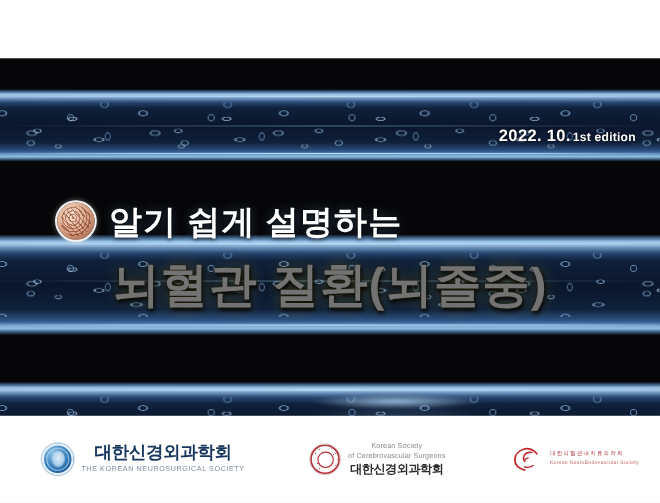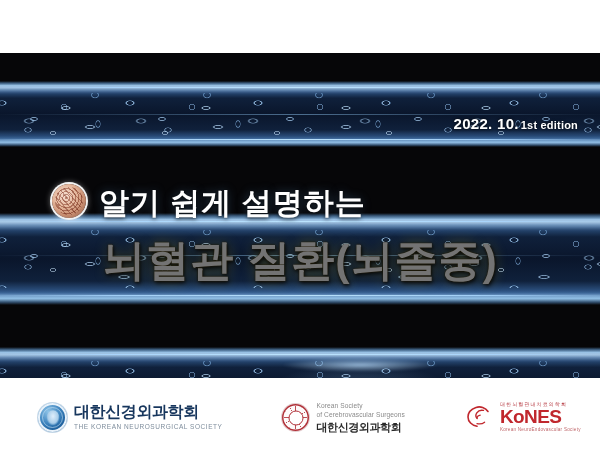--- a/index.html
+++ b/index.html
@@ -156,21 +156,21 @@
       1px 2px 4px rgba(0,0,0,.95),
       0 0 14px rgba(247,226,18,.25);
     white-space:nowrap;line-height:1;
   }
 
   
   .footer{
     position:absolute;left:0;top:378px;width:600px;height:79px;background:#ffffff;
     display:flex;align-items:center;
   }
-  .logo{display:flex;align-items:center;gap:7px;}
+  .logo{display:flex;align-items:center;gap:7px;text-align:center;}
   #logo-kns{margin-left:38px;}
   #logo-kscvs{margin-left:60px;}
   #logo-kones{margin-left:58px;}
 
   .emblem{flex:none;position:relative;border-radius:50%;}
 
   
   .emblem-kns{
     width:29px;height:29px;
     background:radial-gradient(circle at 36% 30%, #8fc4e8 0%, #3f85bf 42%, #1d5f9c 70%, #123f6d 100%);
@@ -324,19 +324,18 @@
       <div class="emblem-kones">
         <svg width="30" height="24" viewBox="0 0 30 24" aria-hidden="true">
           <path d="M25 6.5C22.5 2.6 17.4 1 13 2.4 8.4 3.9 5 7.6 5 12c0 4.6 3.8 8.4 9 9.3" fill="none" stroke="#c0272d" stroke-width="1.6" stroke-linecap="round"></path>
           <path d="M20.5 5.4c-2.6-.6-5.3.4-6.7 2.4-1.3 1.9-1 4.2.4 5.6" fill="none" stroke="#c0272d" stroke-width="1.4" stroke-linecap="round"></path>
           <path d="M17.2 10.2c-1.6.2-3 1.3-3.4 2.8" fill="none" stroke="#c0272d" stroke-width="1.2" stroke-linecap="round"></path>
           <path d="M14 18.6c2.6.6 5.6.2 7.6-1.4" fill="none" stroke="#c0272d" stroke-width="1.3" stroke-linecap="round"></path>
         </svg>
       </div>
       <div class="kones-text">
         <div class="kones-kr">대한뇌혈관내치료의학회</div>
-        <div class="kones-word">KoNES</div>
         <div class="kones-en">Korean NeuroEndovascular Society</div>
       </div>
     </div>
 
   </div>
 </div>
 
 </body></html>

